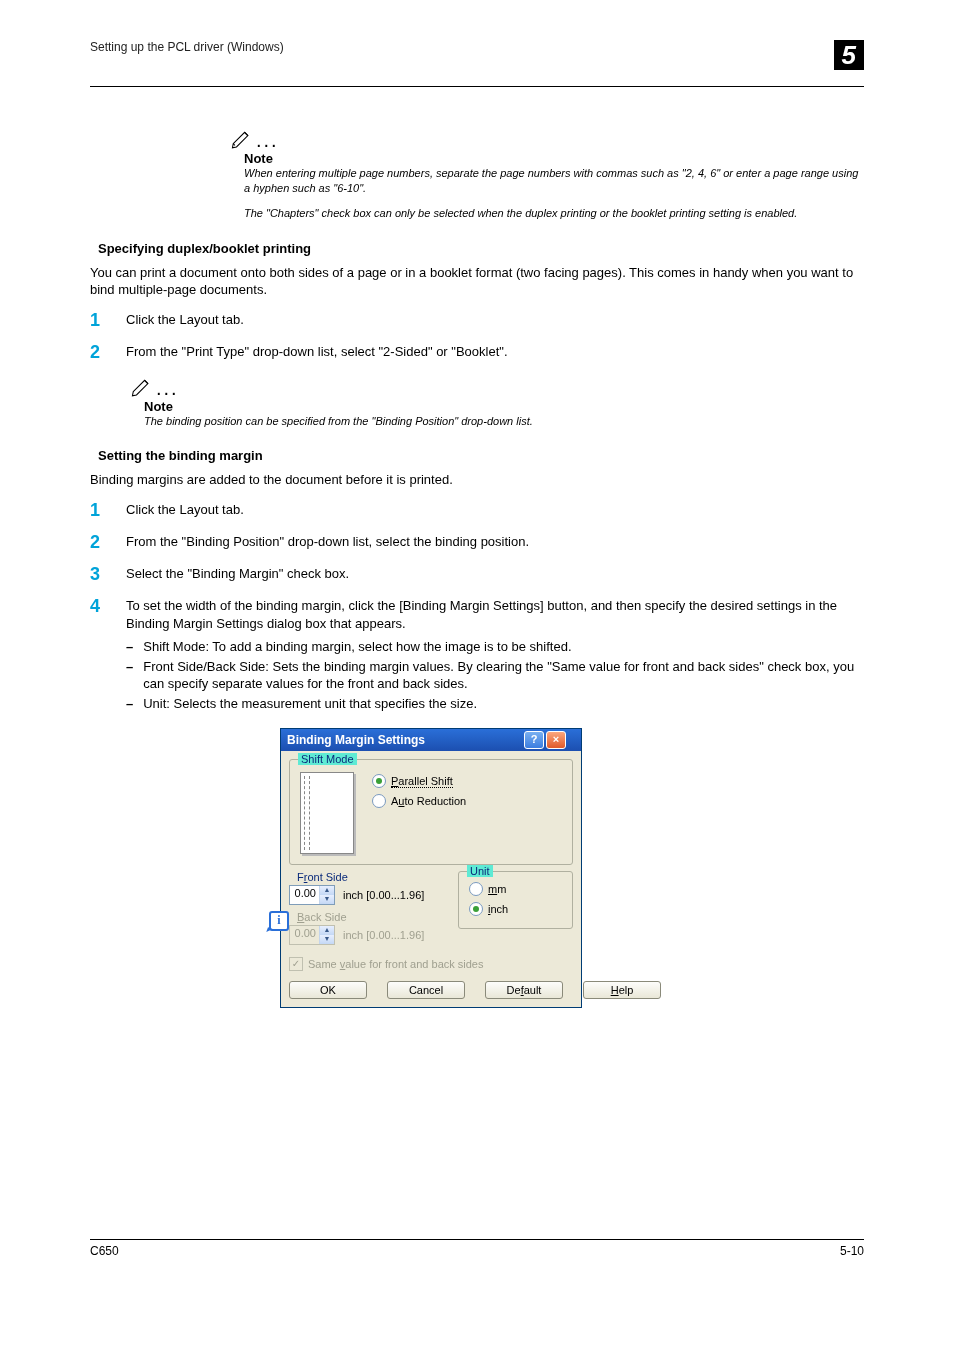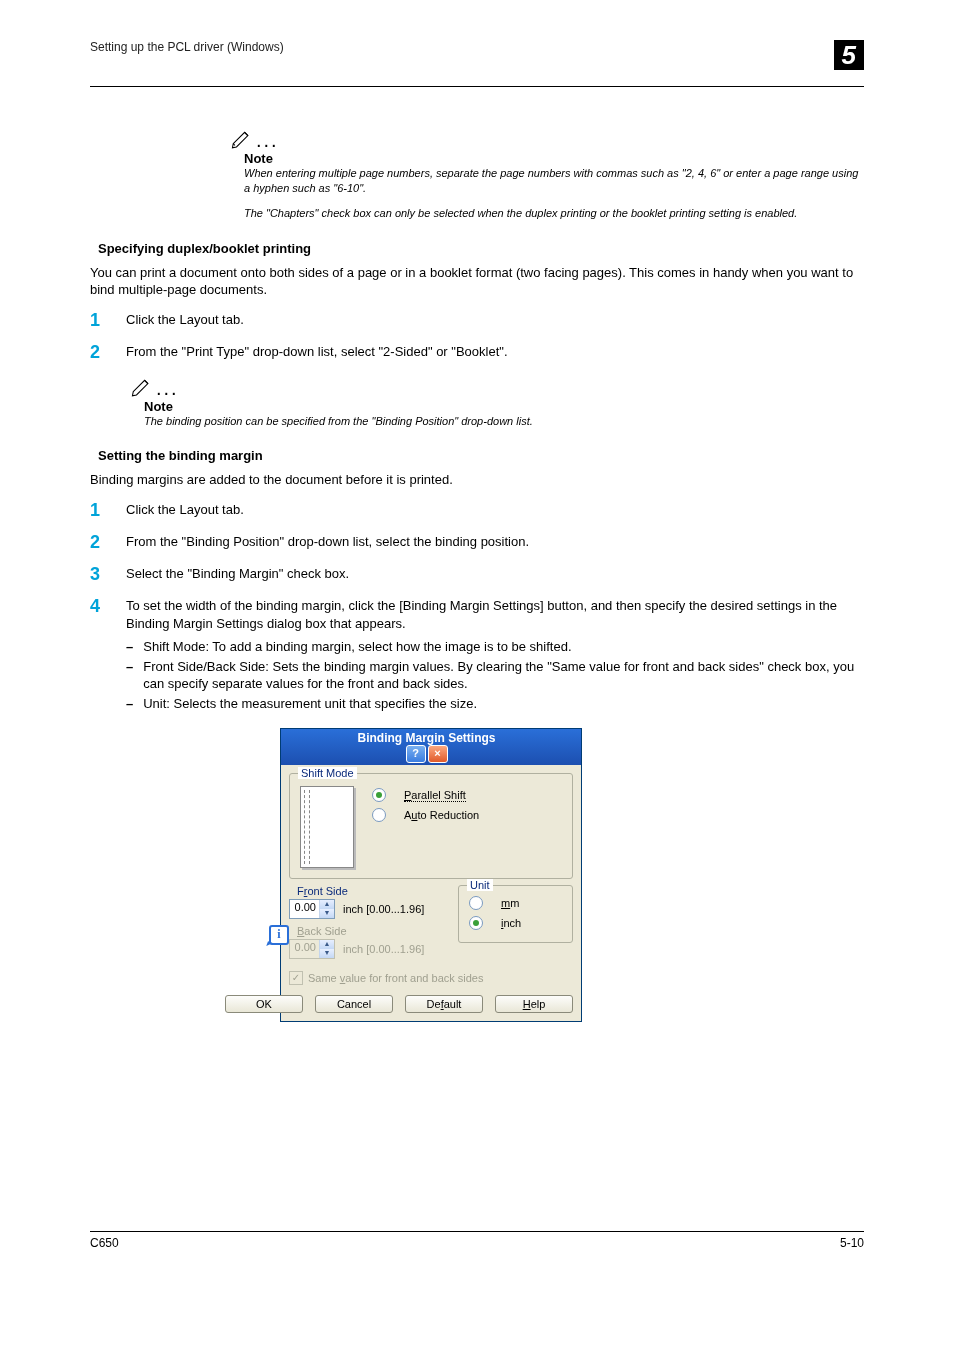--- a/index.html
+++ b/index.html
@@ -111,21 +111,20 @@
   }
   .titlebar {
     background: linear-gradient(to bottom, #2a6fd8, #1c4fb0);
     color: #fff;
     display: flex;
     align-items: center;
     justify-content: space-between;
     padding: 2px 15px 2px 6px;
     font-weight: bold;
     font-size: 12px;
-    flex-direction: column;
   }
   .titlebar-btns {
     display: flex;
     gap: 2px;
   }
   .titlebar-btn {
     width: 18px;
     height: 16px;
     background: linear-gradient(to bottom, #fca77e, #e05a2a);
     border: 1px solid #fff;
@@ -146,21 +145,21 @@
     border: 1px solid #b0b0a0;
     border-radius: 3px;
     padding: 8px 10px 10px 10px;
     margin-bottom: 6px;
     position: relative;
   }
   .legend {
     position: absolute;
     top: -7px;
     left: 8px;
-    background: #ffffff;
+    background: #5eead4;
     padding: 0 3px;
     color: #0a2a7a;
     font-size: 11px;
   }
   .shift-content {
     display: flex;
     gap: 18px;
     padding-top: 4px;
   }
   .preview {
@@ -182,21 +181,21 @@
   .radio-col {
     display: flex;
     flex-direction: column;
     gap: 6px;
     font-size: 11px;
     padding-top: 2px;
   }
   .radio-row {
     display: flex;
     align-items: center;
-    gap: 18px;
+    gap: 5px;
     white-space: nowrap;
   }
   .radio {
     width: 12px; height: 12px;
     border: 1px solid #7a9ac0;
     border-radius: 50%;
     background: #fff;
     display: inline-flex;
     align-items: center;
     justify-content: center;
@@ -314,36 +313,36 @@
     width: 12px; height: 12px;
     border: 1px solid #c0c0b0;
     background: #ece9d8;
     color: #a0a090;
     font-size: 10px;
     text-align: center;
     line-height: 11px;
   }
   .btn-row {
     display: flex;
-    justify-content: flex-end;
-    gap: 12px;
+    justify-content: flex-start;
+    gap: 20px;
     margin-top: 10px;
   }
   .btn {
     min-width: 60px;
     padding: 2px 8px;
     background: linear-gradient(#fdfdfb, #e9e7d7);
     border: 1px solid #8a8a7a;
     border-radius: 3px;
     font-size: 11px;
     text-align: center;
   }
   .footer {
     position: absolute;
-    bottom: 40px;
+    bottom: 32px;
     left: 90px;
     right: 90px;
     border-top: 1px solid #000;
     padding-top: 4px;
     display: flex;
     justify-content: space-between;
     font-size: 12px;
   }
   .pen-svg { width: 26px; height: 22px; }
   .note-icon-block{ margin-left: 20px; margin-bottom:-2px; }

